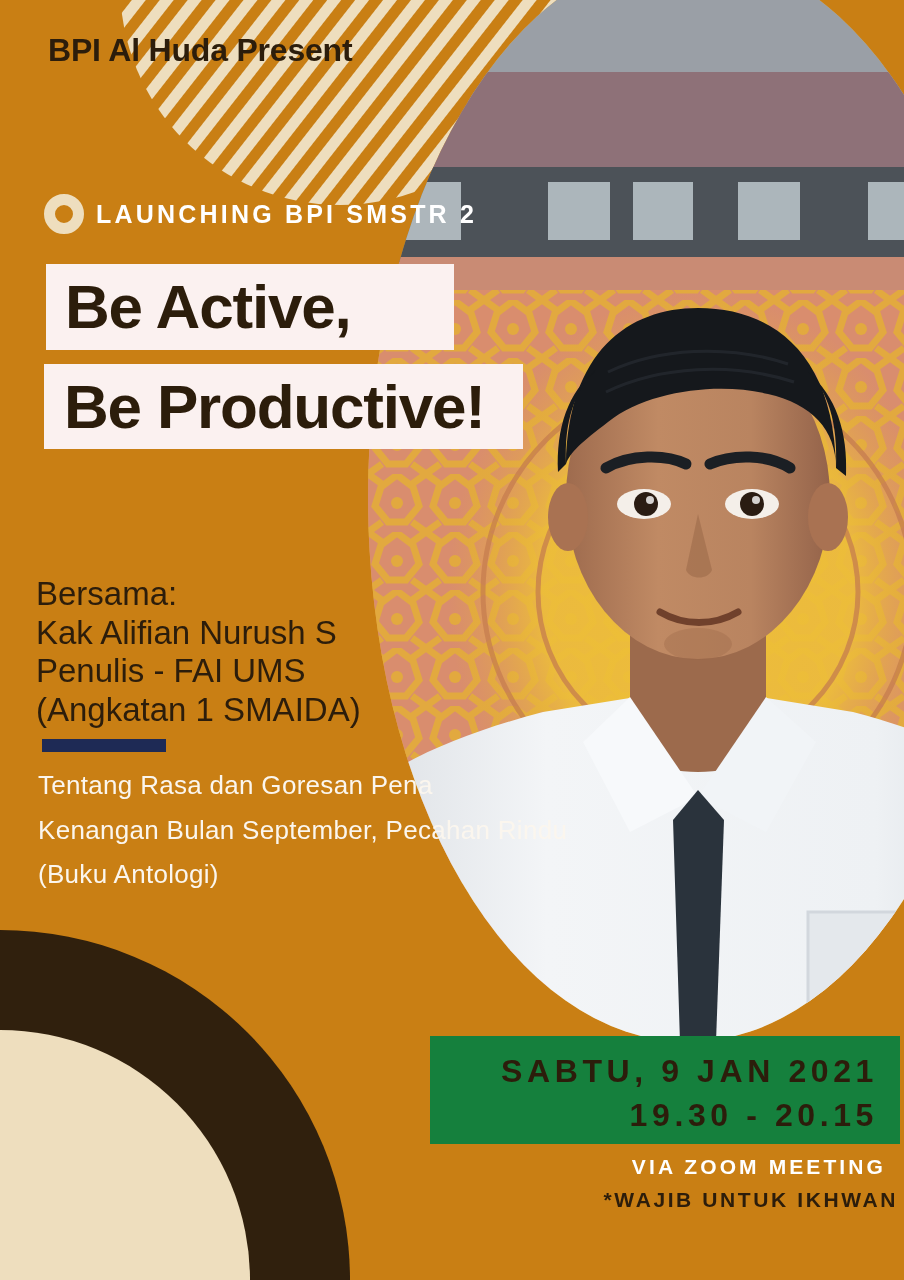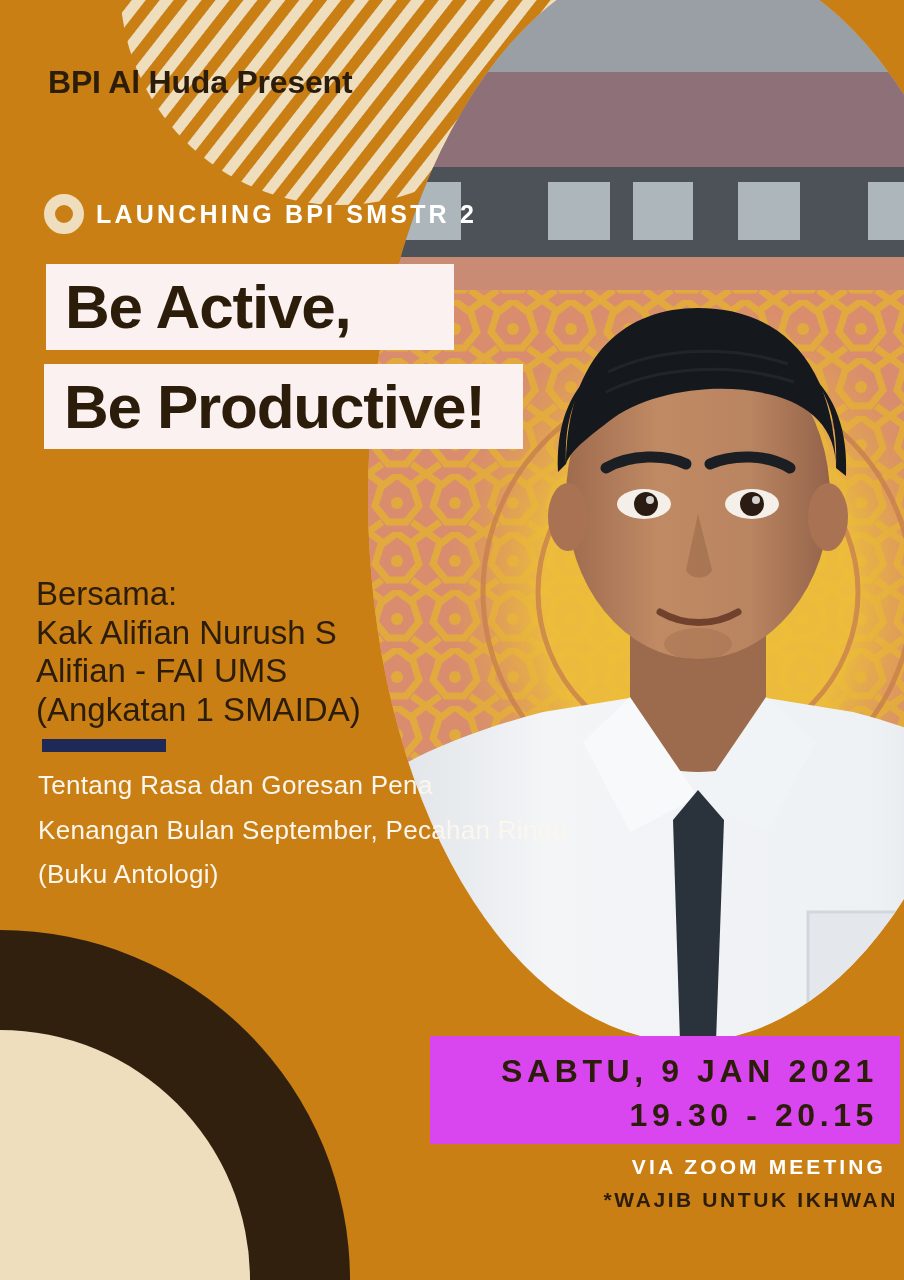--- a/index.html
+++ b/index.html
@@ -38,21 +38,20 @@
     position:absolute;left:-250px;bottom:-250px;
     width:500px;height:500px;border-radius:50%;
     background:#EEDEBE;
   }
 
   
   .present{
     position:absolute;left:48px;top:32px;
     font-size:32px;font-weight:bold;color:#2C1D0B;
     letter-spacing:-0.2px;
-    margin-top:32px;
   }
 
   
   .launch-row{
     position:absolute;left:44px;top:194px;
     display:flex;align-items:center;gap:12px;
   }
   .donut{
     width:40px;height:40px;border-radius:50%;
     border:11px solid #EEDEBE;flex:0 0 auto;
@@ -91,21 +90,21 @@
   
   .books{
     position:absolute;left:38px;top:763px;
     color:#FBF6EE;font-size:26px;line-height:1.72;
     letter-spacing:0.3px;white-space:nowrap;
   }
 
   
   .date-box{
     position:absolute;left:430px;top:1036px;
-    width:470px;height:108px;background:#d946ef;
+    width:470px;height:108px;background:#15803d;
     padding:13px 22px 0 0;text-align:right;
   }
   .date-box .line{
     font-size:32px;font-weight:bold;color:#2C1D0B;
     letter-spacing:4.6px;line-height:1.38;white-space:nowrap;
   }
 
   .via{
     position:absolute;left:430px;top:1155px;width:470px;
     text-align:right;padding-right:14px;
@@ -245,21 +244,21 @@
   <div class="head-box" id="head1">
     <span>Be Active,</span>
   </div>
   <div class="head-box" id="head2">
     <span>Be Productive!</span>
   </div>
 
   <div class="bersama">
     <div>Bersama:</div>
     <div>Kak Alifian Nurush S</div>
-    <div>Alifian - FAI UMS</div>
+    <div>Penulis - FAI UMS</div>
     <div>(Angkatan 1 SMAIDA)</div>
   </div>
 
   <div class="rule"></div>
 
   <div class="books">
     <div>Tentang Rasa dan Goresan Pena</div>
     <div>Kenangan Bulan September, Pecahan Rindu</div>
     <div>(Buku Antologi)</div>
   </div>

